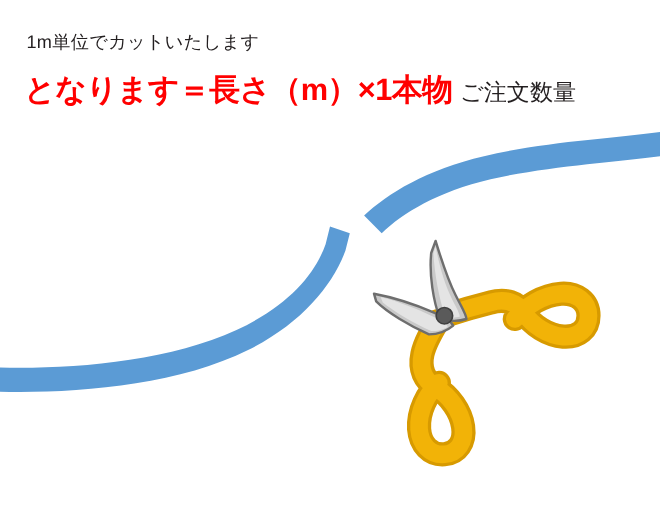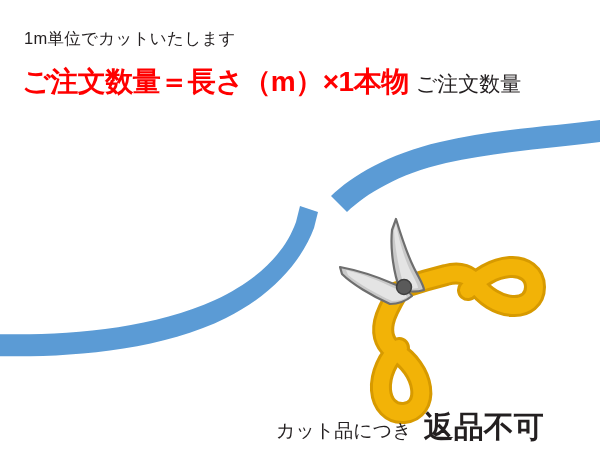--- a/index.html
+++ b/index.html
@@ -154,20 +154,17 @@
                C 403 300, 397 301, 392 301
                C 376 294, 358 283, 348 275 Z" fill="#e4e4e4"></path>
 
       <circle cx="404" cy="287" r="7.5" fill="#5a5a5a" stroke="#3f3f3f" stroke-width="1.5"></circle>
     </g>
   </svg>
 
   <div class="line-1">1m単位でカットいたします</div>
 
   <div class="line-2">
-    <span class="red">ご注文数量＝長さ（m）×1本物</span><span class="tail">ご注文数量</span>
+    <span class="red">となります＝長さ（m）×1本物</span><span class="tail">ご注文数量</span>
   </div>
 
-  <div class="bottom-line">
-    <span class="small">カット品につき</span><span class="big">返品不可</span>
-  </div>
 
 </div>
 
 </body></html>

